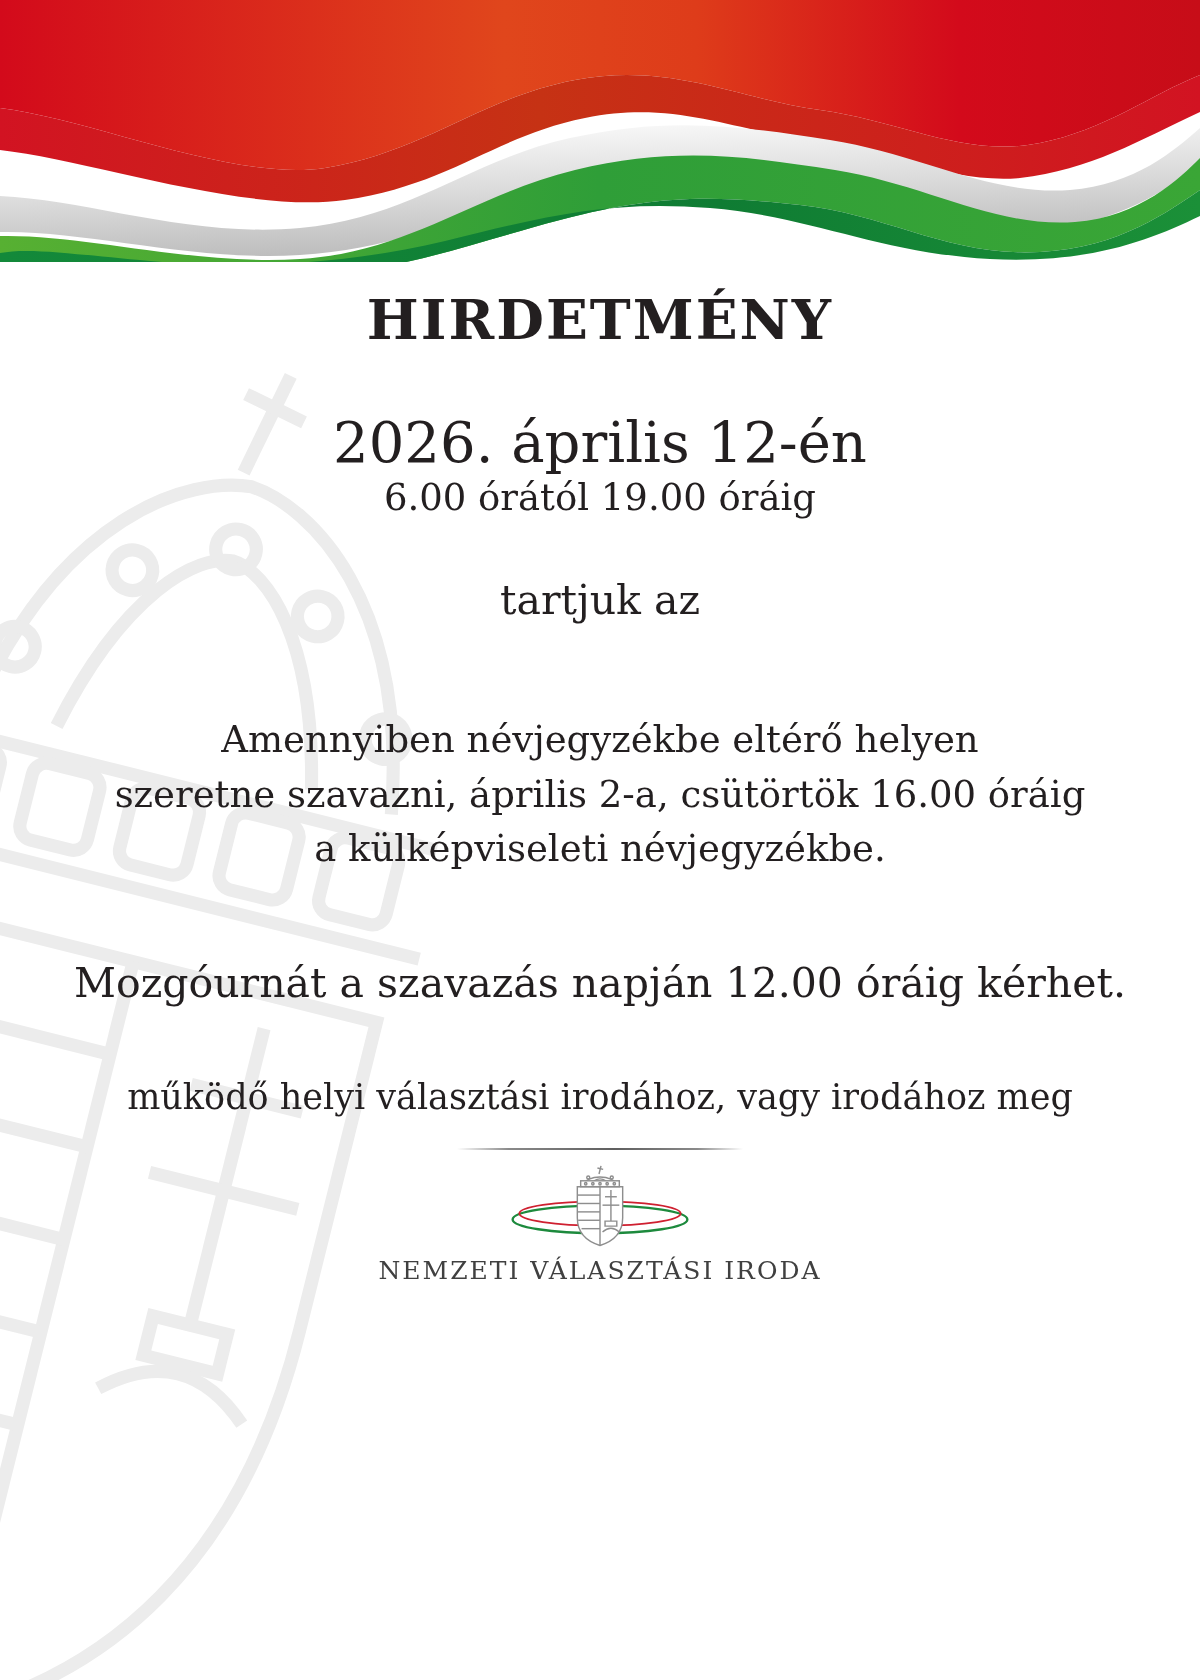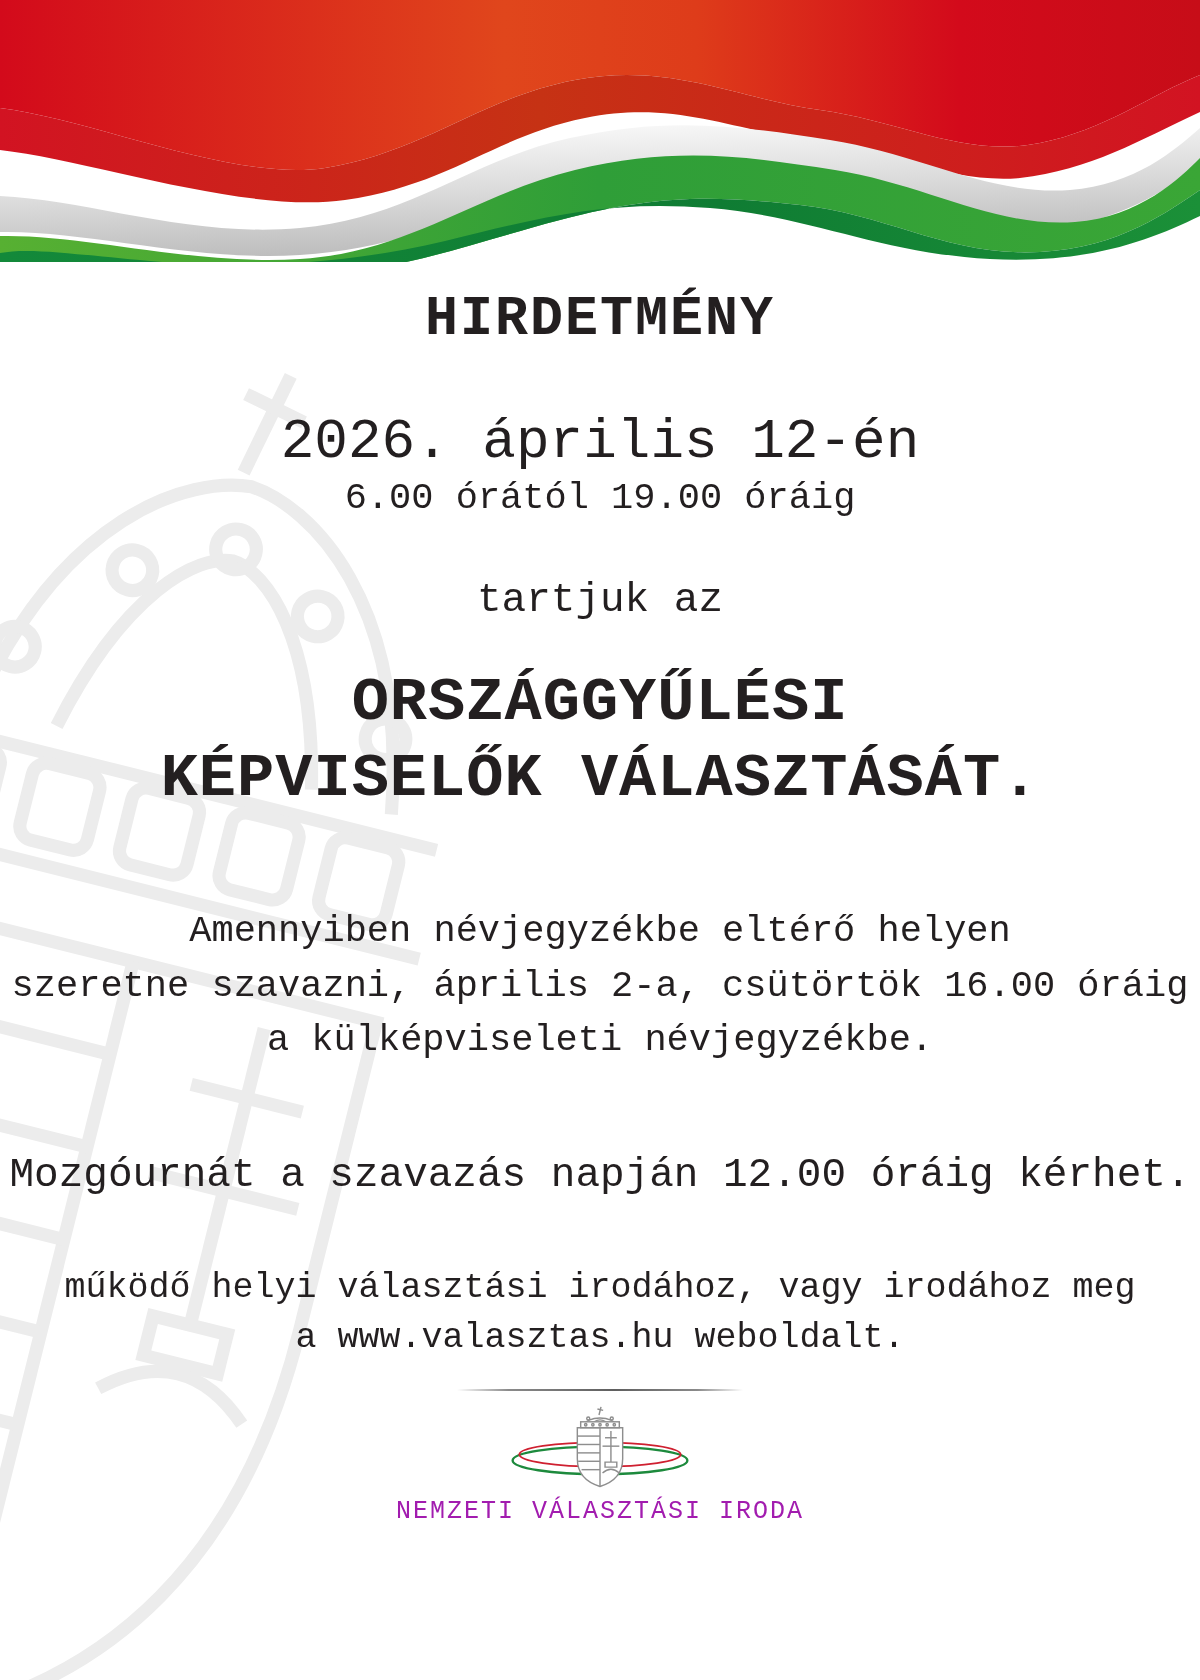--- a/index.html
+++ b/index.html
@@ -4,21 +4,21 @@
 <style>
   html, body {
     margin: 0; padding: 0;
     width: 1200px; height: 1680px;
     background: #ffffff;
     overflow: hidden;
     font-family: "DejaVu Serif", "Liberation Serif", serif;
     color: #231f20;
     position: relative;
   }
-  .page { position: relative; width: 1200px; height: 1680px; overflow: hidden; font-family: Liberation Mono, monospace; }
+  .page { position: relative; width: 1200px; height: 1680px; overflow: hidden; }
 
   
   .watermark {
     position: absolute;
     left: -190px; top: 330px;
     width: 740px; height: 1480px;
     transform: rotate(14deg);
     transform-origin: 50% 30%;
     z-index: 0;
     pointer-events: none;
@@ -65,21 +65,21 @@
   }
   .divider {
     margin: 26px auto 0 auto;
     width: 286px; height: 2px;
     background: linear-gradient(90deg, rgba(120,120,120,0) 0%, #8a8a8a 18%, #5f5f5f 55%, #8a8a8a 84%, rgba(120,120,120,0) 100%);
   }
   .nvi-logo { display: block; margin: 14px auto 0 auto; width: 196px; height: 84px; }
   .footer-org {
     margin-top: 8px;
     font-size: 25px; letter-spacing: 2px;
-    color: #a21caf;
+    color: #404040;
   }
 </style>
 </head>
 <body>
 
 <div class="page">
 
   <svg class="watermark" viewBox="0 0 620 1240" fill="none" stroke="#ececec" stroke-width="11">
 
     <g transform="rotate(12 310 70)">
@@ -215,36 +215,31 @@
 
   <div class="content">
 
     <div class="h-title">HIRDETMÉNY</div>
 
     <div class="h-date">2026. április 12-én</div>
     <div class="h-time">6.00 órától 19.00 óráig</div>
 
     <div class="lead-in">tartjuk az</div>
 
-    <div class="main-title">
-      <div>ORSZÁGGYŰLÉSI</div>
-      <div>KÉPVISELŐK VÁLASZTÁSÁT.</div>
-    </div>
 
     <div class="para-1">
       <div>Amennyiben névjegyzékbe eltérő helyen</div>
       <div>szeretne szavazni, április 2-a, csütörtök 16.00 óráig</div>
       <div>a külképviseleti névjegyzékbe.</div>
     </div>
 
     <div class="para-2">Mozgóurnát a szavazás napján 12.00 óráig kérhet.</div>
 
     <div class="para-3">
       <div>működő helyi választási irodához, vagy irodához meg</div>
-      <div>a www.valasztas.hu weboldalt.</div>
     </div>
 
     <div class="divider"></div>
 
     <svg class="nvi-logo" viewBox="0 0 230 100" fill="none">
 
       <ellipse cx="115" cy="66" rx="104" ry="16.5" stroke="#1d8a3d" stroke-width="2.8"></ellipse>
       <ellipse cx="115" cy="59" rx="96" ry="14.5" stroke="#cf2030" stroke-width="2.2"></ellipse>
 
       <g stroke="#8e8e8e" stroke-width="1.7">

